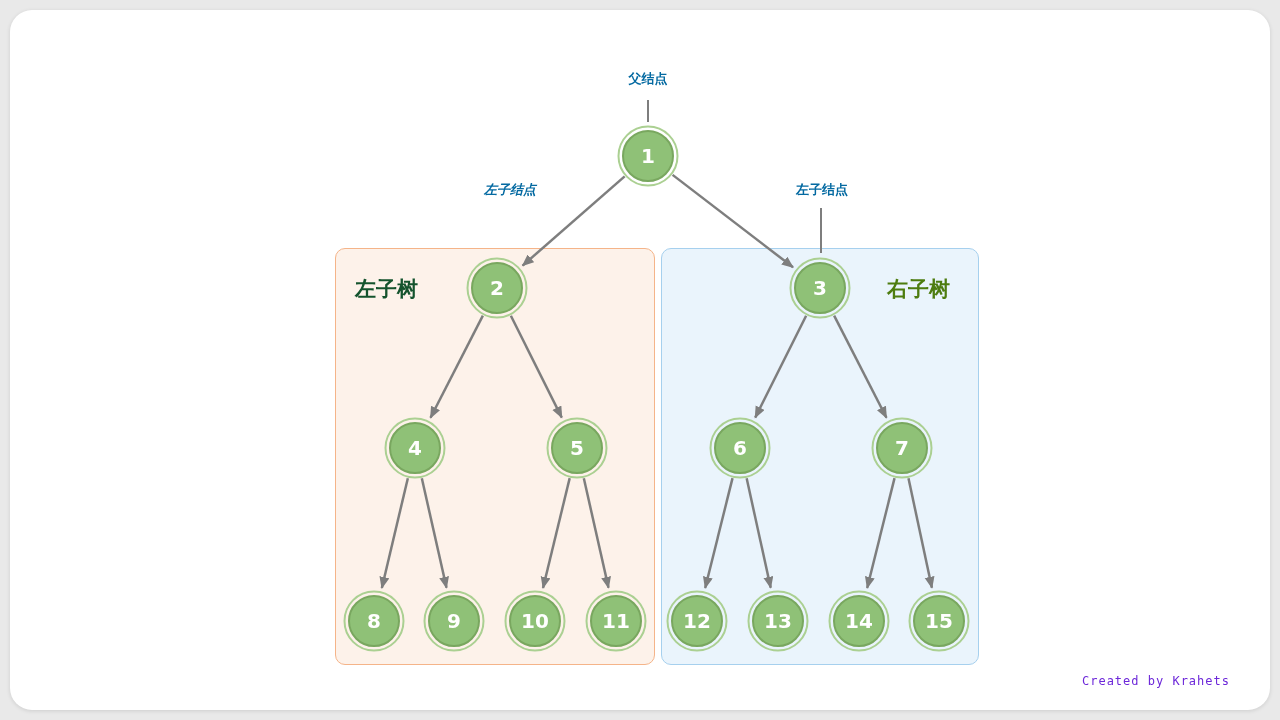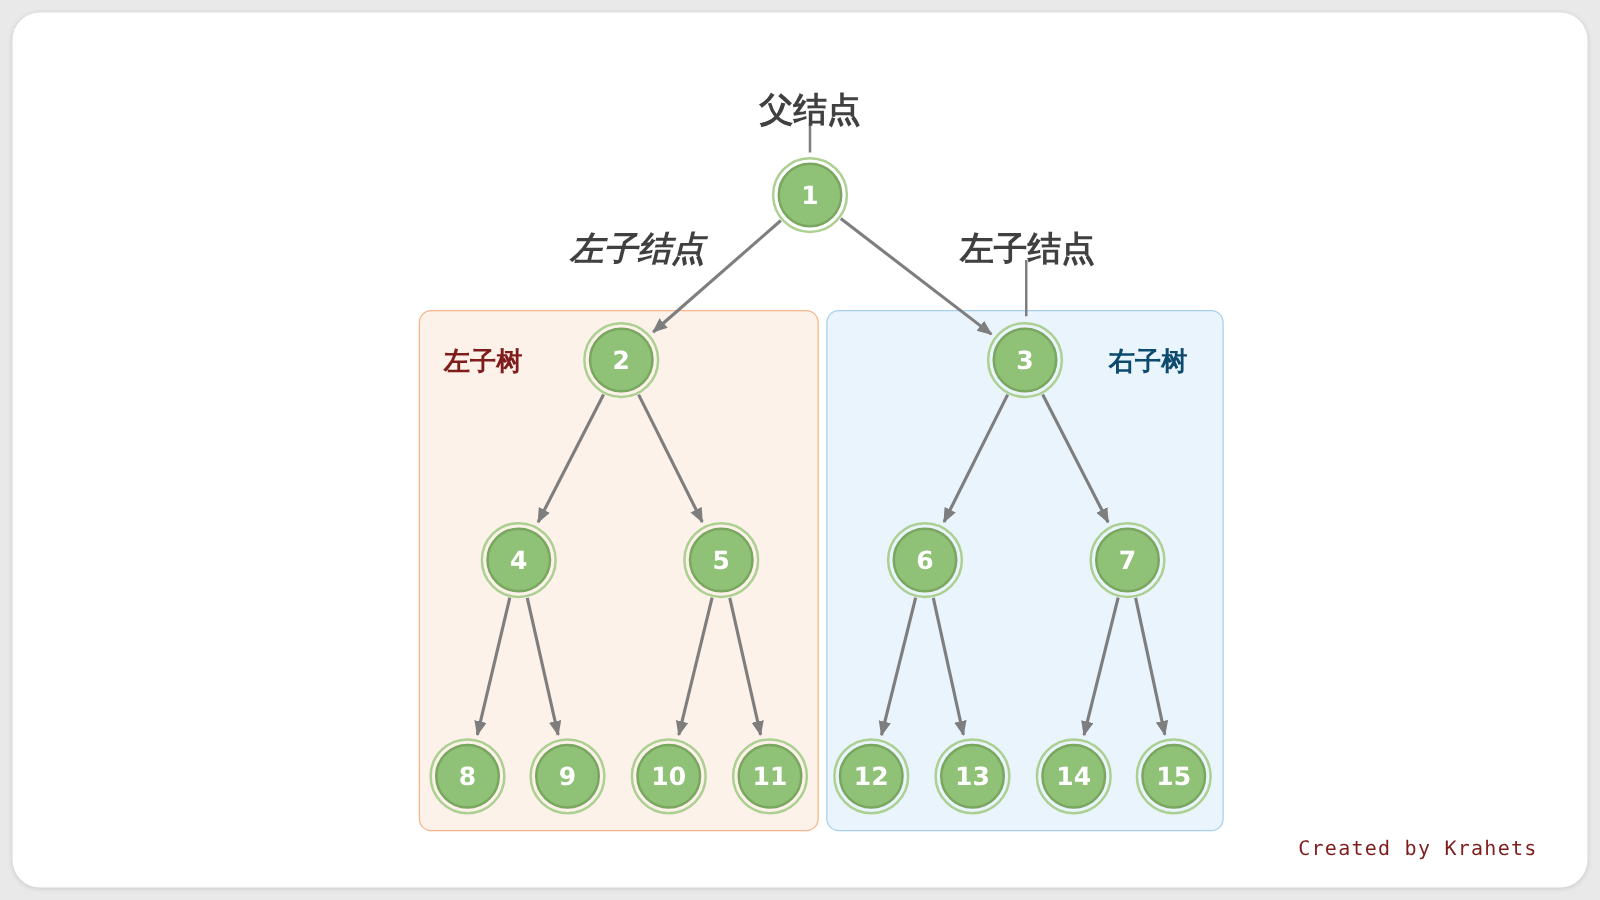--- a/index.html
+++ b/index.html
@@ -24,23 +24,23 @@
     border: 1.5px solid transparent;
   }
   .subtree-box.left {
     left: 325px; top: 238px; width: 320px; height: 417px;
   }
   .subtree-box.right {
     left: 651px; top: 238px; width: 318px; height: 417px;
   }
   .diagram-label {
     position: absolute;
-    font-size: 27px;
+    font-size: 13px;
     font-weight: 700;
-    color: #404040;
+    color: #0369a1;
     white-space: nowrap;
     transform: translateX(-50%);
   }
   .region-label {
     position: absolute;
     font-size: 21px;
     font-weight: 700;
     white-space: nowrap;
   }
   svg.tree-svg {
@@ -51,35 +51,35 @@
   .node-text {
     font-family: "DejaVu Sans", "Liberation Sans", sans-serif;
     font-size: 20px;
     font-weight: 700;
     fill: #ffffff;
   }
   .credit {
     position: absolute;
     right: 40px; bottom: 22px;
     font-family: "DejaVu Sans Mono", "Liberation Mono", monospace;
-    font-size: 16px;
+    font-size: 12px;
     letter-spacing: 1px;
-    color: #7f1d1d;
+    color: #6d28d9;
   }
 </style>
 </head>
 <body>
 
 <div class="card">
 
   <div class="subtree-box left" style="background: rgb(253, 242, 234); border-color: rgb(245, 180, 137);"></div>
   <div class="subtree-box right" style="background: rgb(234, 244, 252); border-color: rgb(166, 208, 238);"></div>
 
-  <div class="region-label" style="left: 345px; top: 265px; color: #7f1d1d;">左子树</div>
-  <div class="region-label" style="left: 877px; top: 265px; color: #0c4a6e;">右子树</div>
+  <div class="region-label" style="left: 345px; top: 265px; color: #14532d;">左子树</div>
+  <div class="region-label" style="left: 877px; top: 265px; color: #4d7c0f;">右子树</div>
 
   <svg class="tree-svg" viewBox="0 0 1280 720">
     <defs>
       <marker id="arrowhead" markerWidth="14" markerHeight="12" refX="11" refY="5" orient="auto" markerUnits="userSpaceOnUse">
         <path d="M0,0 L12,5 L0,10 Z" fill="#7e7e7e"></path>
       </marker>
     </defs>
     <g id="edges-layer">
         <line x1="614.6605501520606" y1="166.40269788031782" x2="512.5981062848367" y2="255.62284748610304" stroke="#7e7e7e" stroke-width="2.5" marker-end="url(#arrowhead)"></line>
         <line x1="662.5925891087986" y1="164.87338233931055" x2="783.0274829129305" y2="257.3001613052723" stroke="#7e7e7e" stroke-width="2.5" marker-end="url(#arrowhead)"></line>

